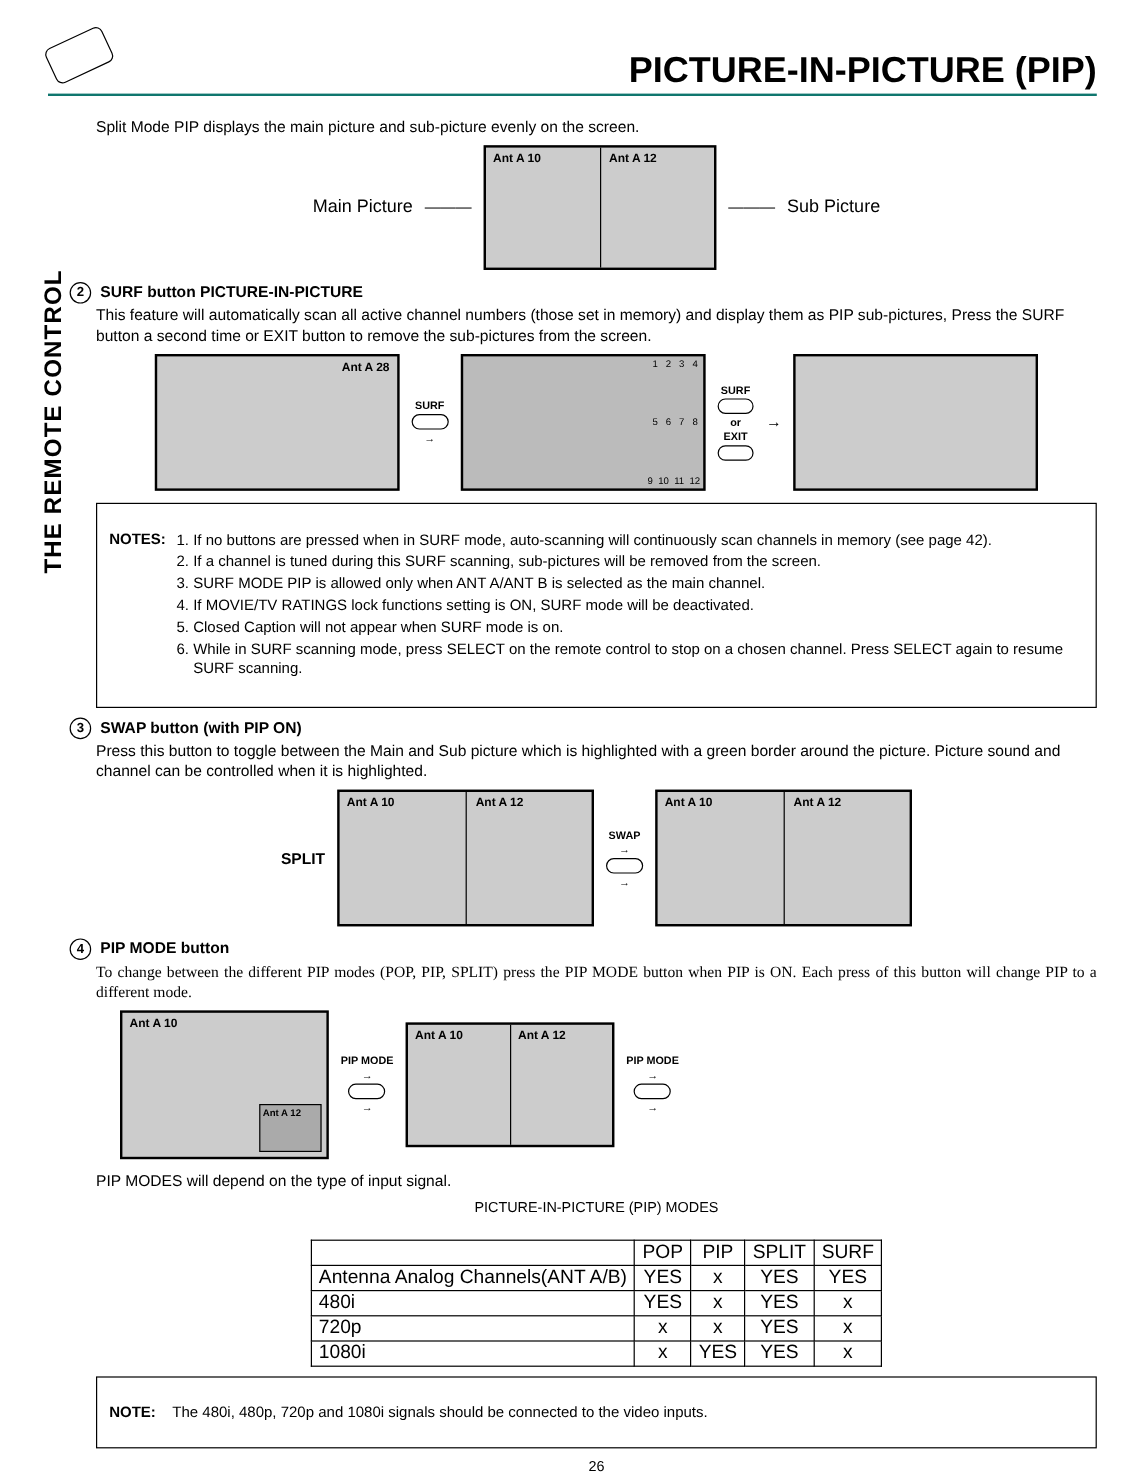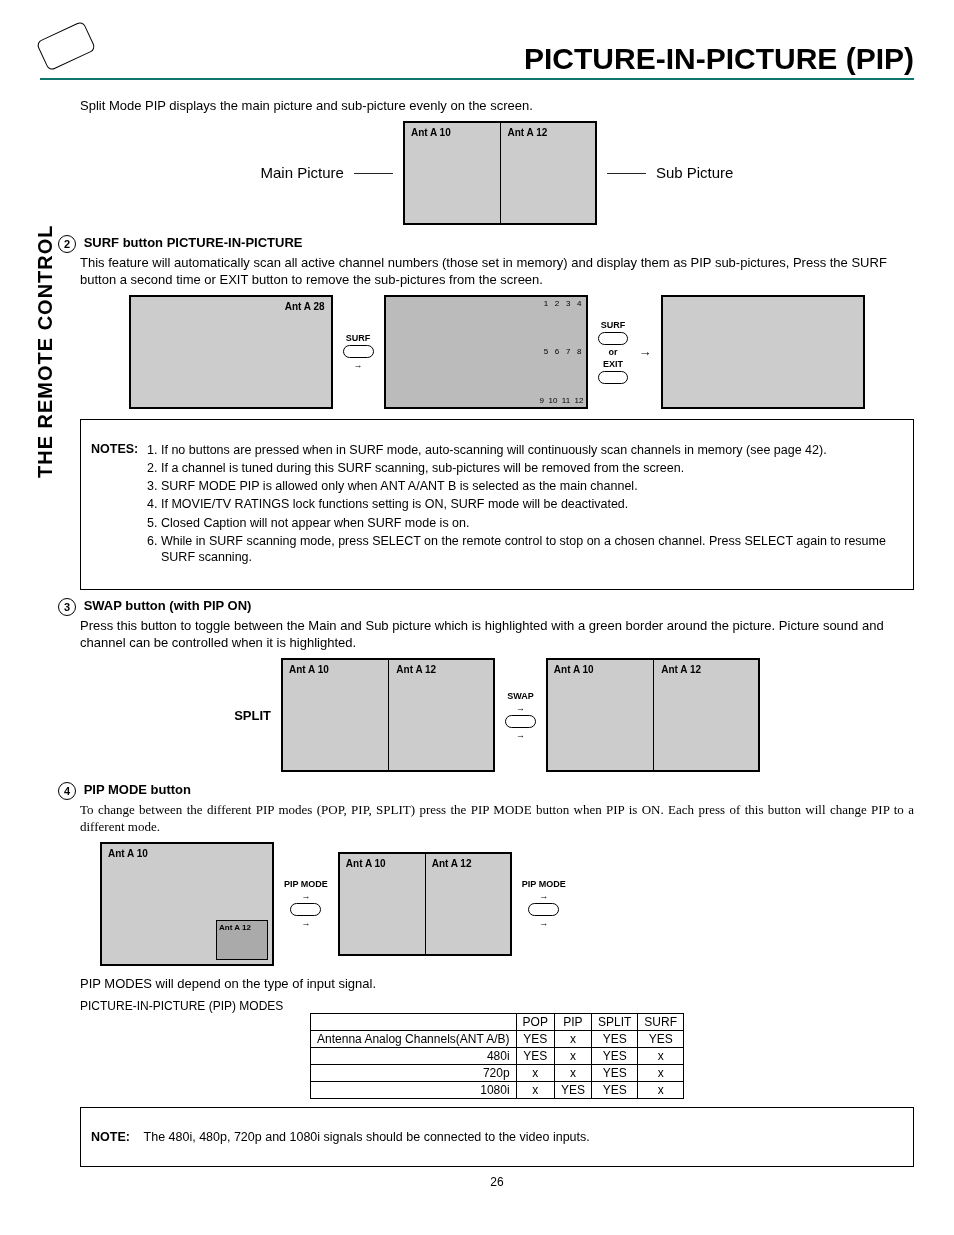--- a/index.html
+++ b/index.html
@@ -67,30 +67,30 @@
     border:1px solid #000;
     padding:22px 10px;
     margin:8px 0;
     font-size:12.5px;
   }
   ol.notes { margin:0 0 0 70px; padding:0; }
   ol.notes li { margin:0 0 2px 0; line-height:1.3;}
   .notes-label { float:left; font-weight:bold; }
   table.modes {
     border-collapse: collapse;
-    margin: 0 auto 6px auto;
-    font-size:12px;
+    margin: 20px auto 6px auto;
+    font-size:16px;
   }
   table.modes td, table.modes th {
     border:1px solid #000;
     padding:1px 6px;
     text-align:center;
   }
-  table.modes td.lbl { text-align:right; padding-right:6px;}
-  .table-title { text-align:left; font-size:12px; margin-top:4px;}
+  table.modes td.lbl { text-align:left; padding-right:6px;}
+  .table-title { text-align:center; font-size:12px; margin-top:4px;}
   .btn-oval {
     border:1.5px solid #000;
     border-radius:10px;
     padding:1px 10px;
     font-size:8px;
     font-weight:bold;
     display:inline-block;
     background:#fff;
   }
   .remote-icon {

